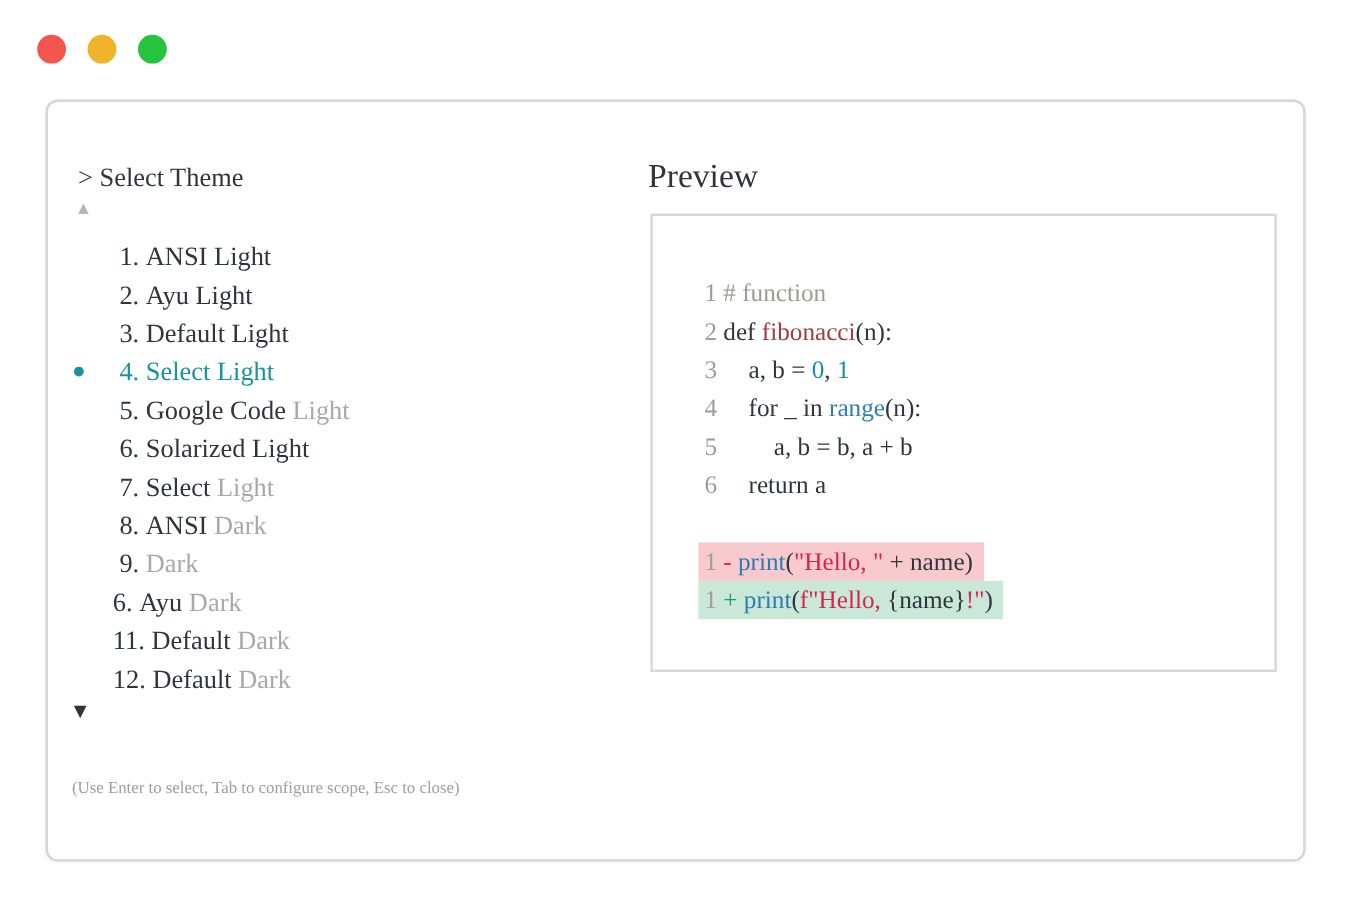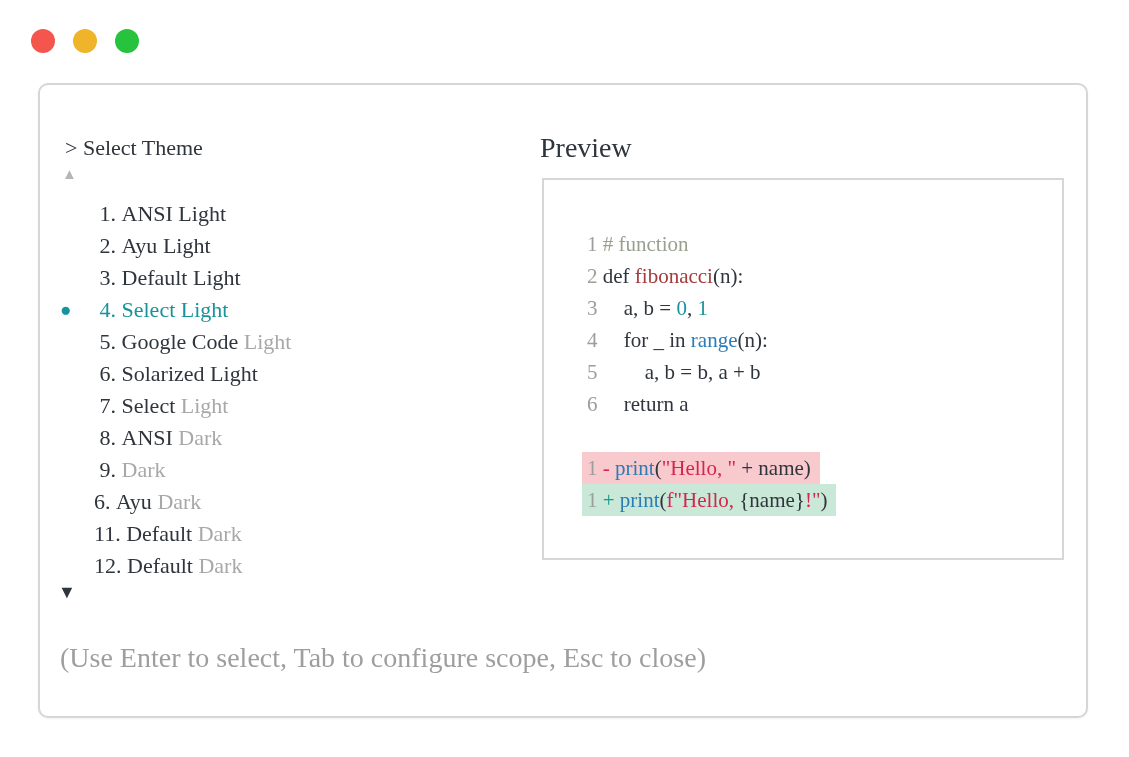--- a/index.html
+++ b/index.html
@@ -46,21 +46,21 @@
   .line-number{color:var(--line-number,#9d9d9d);}
   .tok-plain{color:var(--ink,#2f353c);}
   .tok-comment{color:var(--comment,#99a08f);}
   .tok-func{color:var(--function-name,#a23b3b);}
   .tok-number{color:var(--number-literal,#17939c);}
   .tok-builtin{color:var(--builtin,#2b7cb5);}
   .tok-string{color:var(--string,#d6244e);}
   .tok-del{color:var(--string,#d6244e);}
   .tok-ins{color:var(--inserted-marker,#179b82);}
   
-  .help-text{position:absolute;left:20px;top:557px;font-size:28px;line-height:32px;color:var(--help,#9e9e9e);white-space:pre;}
+  .help-text{position:absolute;left:20px;top:557px;font-size:14px;line-height:32px;color:var(--help,#9e9e9e);white-space:pre;}
 </style>
 </head>
 <body>
 
 <div class="screen">
 
   <div class="traffic-lights">
     <span class="light red"></span>
     <span class="light yellow"></span>
     <span class="light green"></span>

